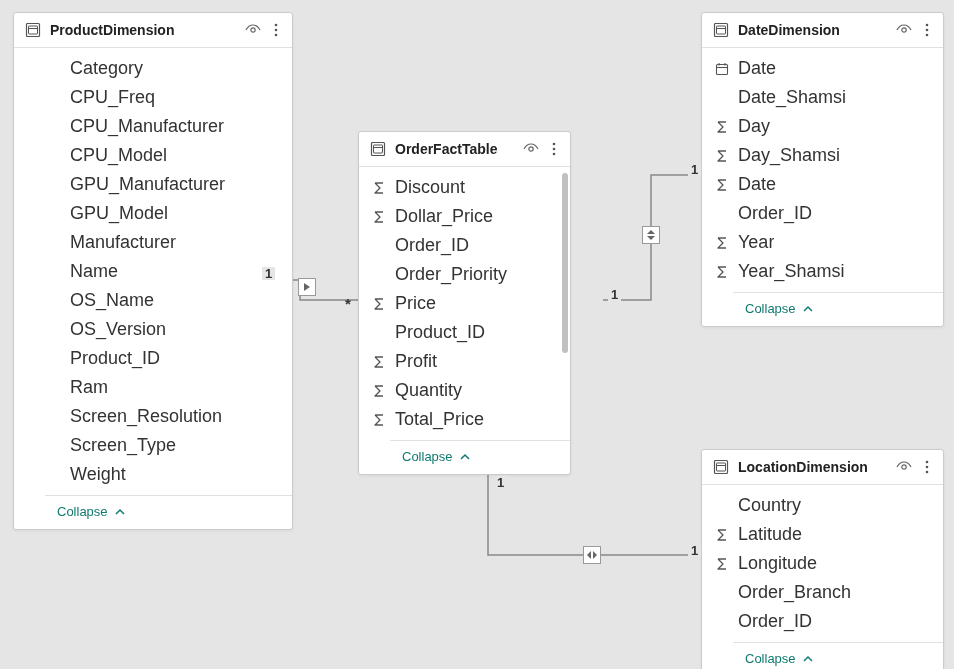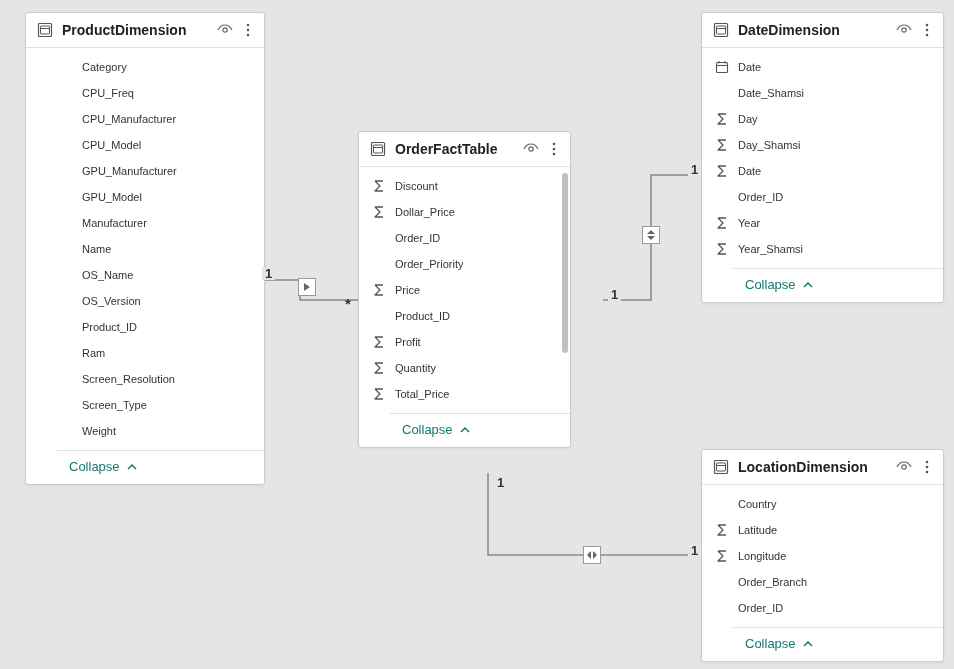--- a/index.html
+++ b/index.html
@@ -79,21 +79,21 @@
     height: 16px;
     display: flex;
     align-items: center;
     justify-content: center;
     flex-shrink: 0;
     color: #555;
   }
   .field-icon.blank { visibility: hidden; }
   .field-name {
     color: #333;
-    font-size: 11px;
+    font-size: 18px;
     white-space: nowrap;
     overflow: hidden;
     text-overflow: ellipsis;
   }
   .table-footer {
     padding: 8px 12px 10px 12px;
     border-top: 1px solid #e0e0e0;
     display: flex;
     align-items: center;
     gap: 6px;
@@ -145,21 +145,21 @@
 
 <svg width="954" height="669" style="position:absolute;left:0;top:0;">
 
   <path class="rel-line" d="M 257 280 L 300 280 L 300 300 L 358 300"></path>
 
   <path class="rel-line" d="M 701 175 L 651 175 L 651 300 L 603 300"></path>
 
   <path class="rel-line" d="M 701 555 L 488 555 L 488 473"></path>
 </svg>
 
-<div class="table-card no-indent" style="left:25px; top:12px; width:240px;">
+<div class="table-card no-indent" style="left:13px; top:12px; width:280px;">
   <div class="table-header">
     <span class="icon-btn">
       <svg width="16" height="16" viewBox="0 0 16 16">
           <rect x="1.5" y="1.5" width="13" height="13" rx="1" fill="none" stroke="#555" stroke-width="1.2"></rect>
           <rect x="3.5" y="4" width="9" height="8" rx="0.5" fill="none" stroke="#555" stroke-width="1"></rect>
           <line x1="3.5" y1="6.5" x2="12.5" y2="6.5" stroke="#555" stroke-width="1"></line>
         </svg>
     </span>
     <span class="title">ProductDimension</span>
     <span class="icon-btn">

